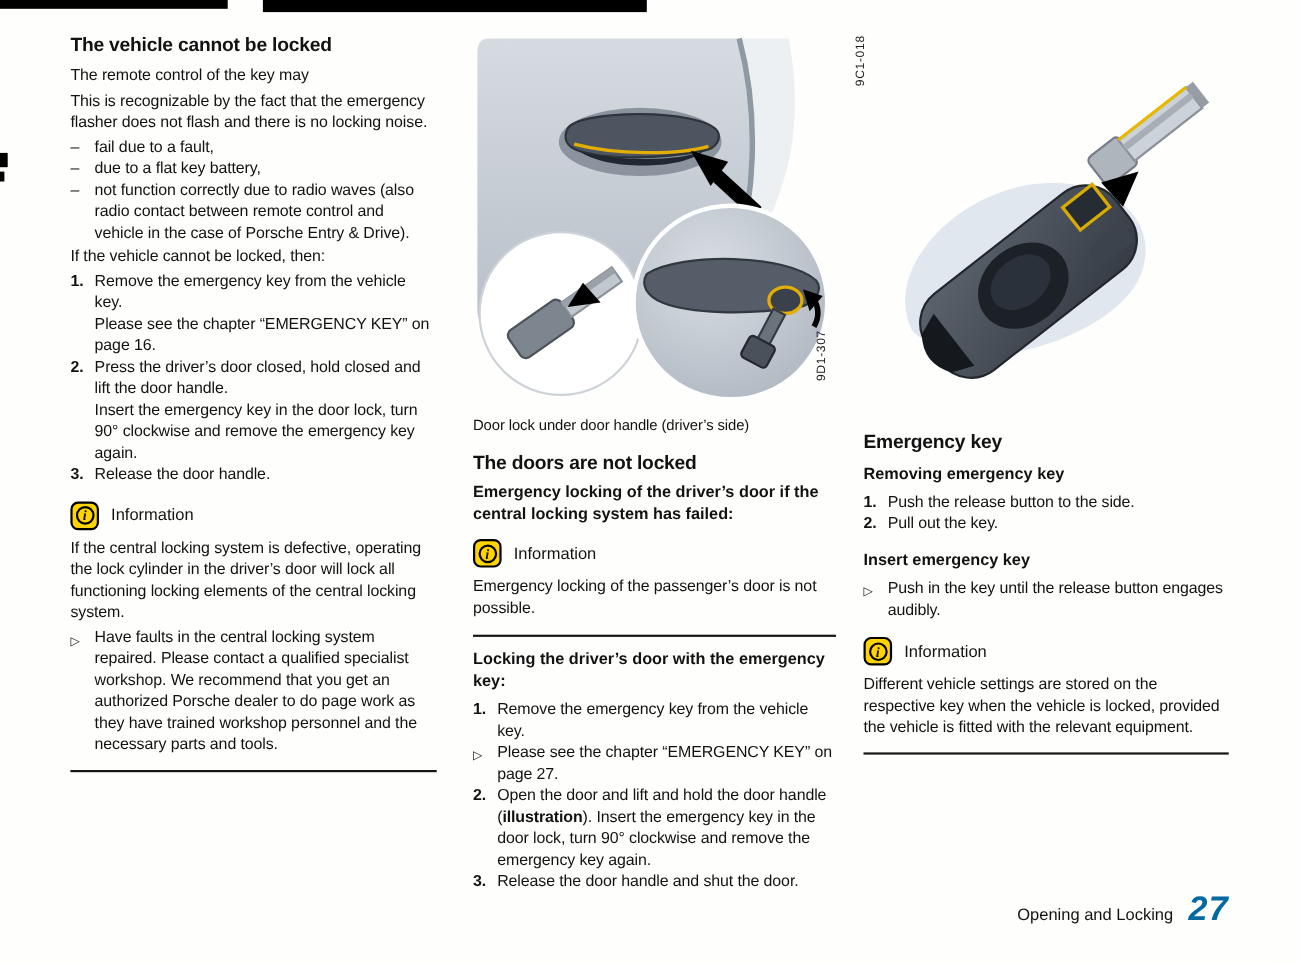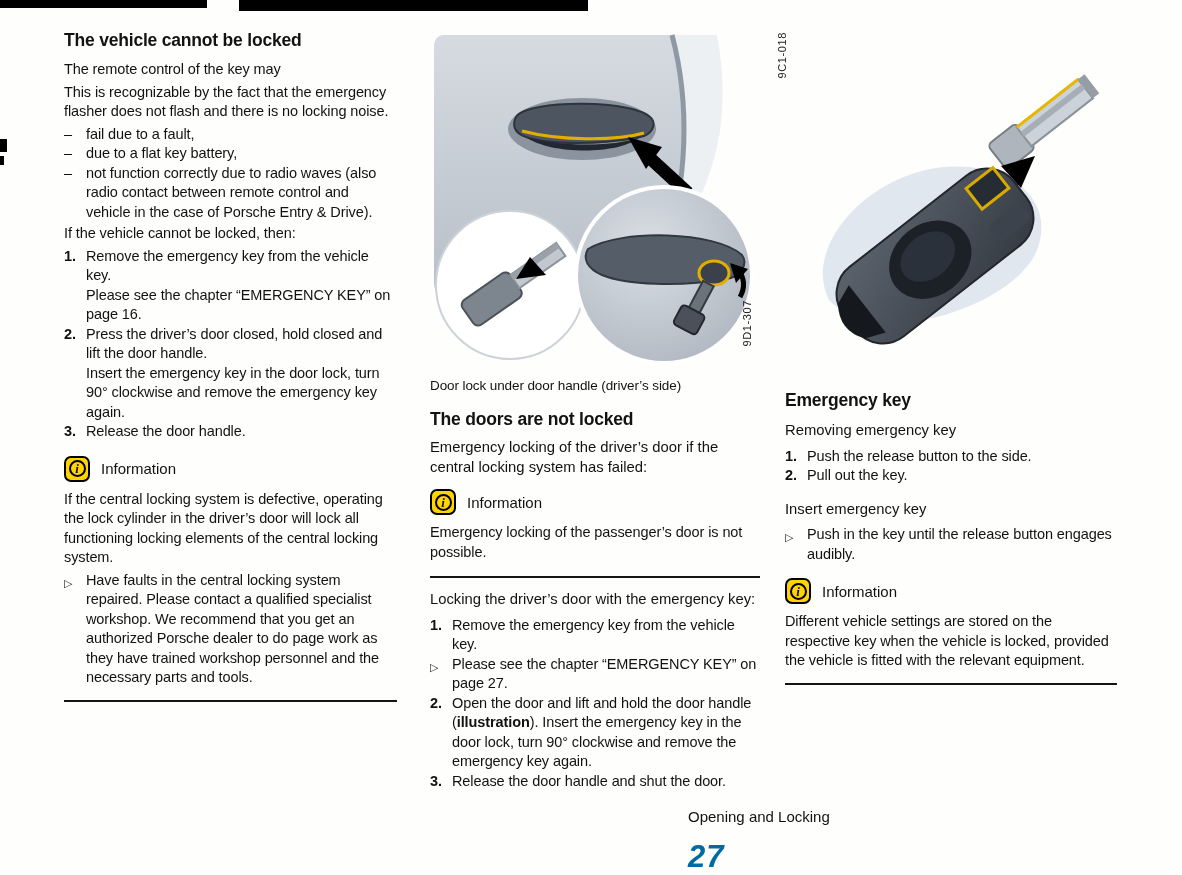--- a/index.html
+++ b/index.html
@@ -10,21 +10,21 @@
     font-family: "Liberation Sans", "DejaVu Sans", sans-serif;
   }
   .page { position: absolute; inset: 0; background: #fefefc; }
   .scanbar { position: absolute; background: #000; }
 
   .col { position: absolute; }
   .col p, .bd, .li { font-size: 14.5px; line-height: 19.5px; letter-spacing: -0.1px; }
   .col p { margin: 0 0 3px; }
 
   h1.sec { font-size: 17.5px; font-weight: 700; margin: 0 0 9px; letter-spacing: -0.2px; }
-  h2.sub { font-size: 14.8px; font-weight: 400; margin: 12px 0 6px; line-height: 19.5px; }
+  h2.sub { font-size: 14.8px; font-weight: 700; margin: 12px 0 6px; line-height: 19.5px; }
 
   .list { margin: 0 0 2px; }
   .li { display: flex; }
   .li .mk { flex: 0 0 22px; }
   .li .mk.b { font-weight: 700; }
   .li .mk.tri { font-size: 11px; padding-top: 3px; }
   .li .bd { flex: 1; }
 
   hr.rule { border: 0; border-top: 2px solid #151515; margin: 12px 0 0; }
 
@@ -43,22 +43,22 @@
 
   .figure { position: relative; }
   .fig-caption { font-size: 13.5px; margin-top: 9px; letter-spacing: -0.1px; }
 
   .vcode {
     position: absolute; font-size: 11px; color: #222;
     writing-mode: vertical-rl; transform: rotate(180deg); letter-spacing: 0.6px;
   }
 
   .footer {
-    position: absolute; left: 688px; top: 808px; width: 397px;
-    display: flex; justify-content: flex-end; align-items: baseline; gap: 14px; flex-direction: column;
+    position: absolute; left: 720px; top: 808px; width: 397px;
+    display: flex; justify-content: flex-end; align-items: baseline; gap: 14px;
   }
   .footer .sec-name { font-size: 15px; }
   .footer .pn {
     font-size: 31px; font-weight: 700; font-style: italic;
     color: #0369a1; letter-spacing: 1px;
   }
 </style>
 </head>
 <body>
 

